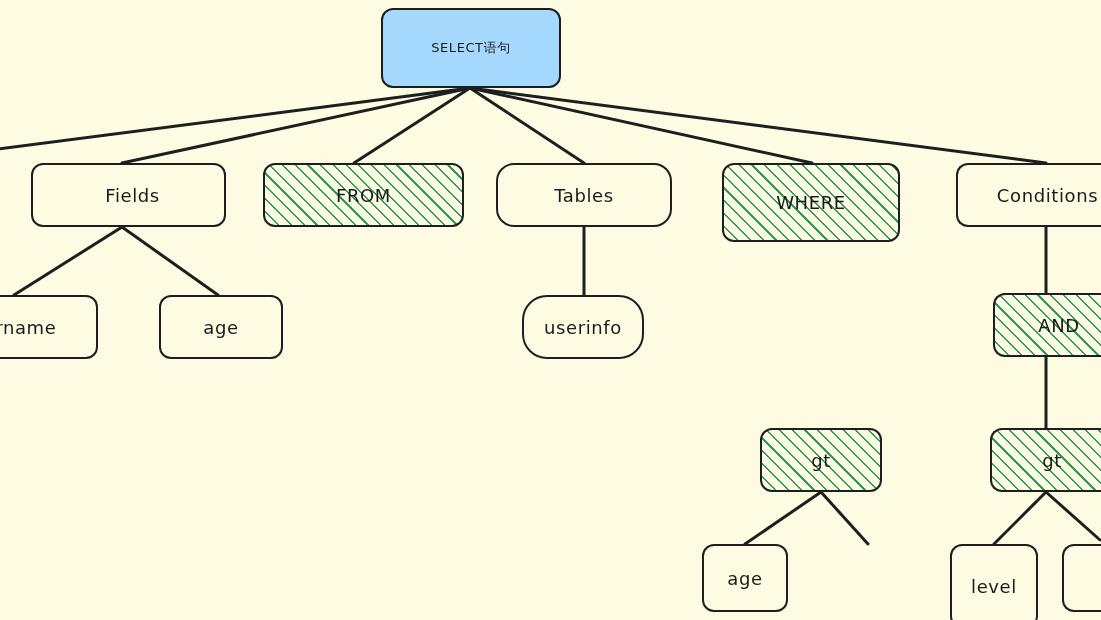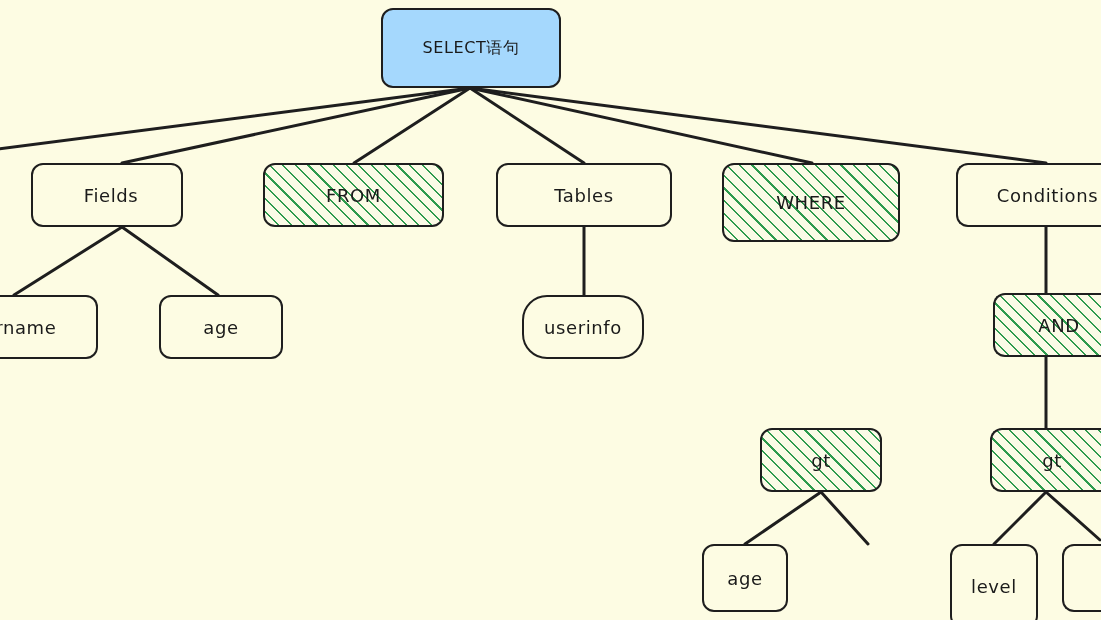--- a/index.html
+++ b/index.html
@@ -85,29 +85,29 @@
       <line x1="122" y1="227" x2="218" y2="295" stroke="#1e1e1e" stroke-width="3" stroke-linecap="round"></line>
       <line x1="584" y1="227" x2="584" y2="295" stroke="#1e1e1e" stroke-width="3" stroke-linecap="round"></line>
       <line x1="1046" y1="227" x2="1046" y2="293" stroke="#1e1e1e" stroke-width="3" stroke-linecap="round"></line>
       <line x1="1046" y1="357" x2="1046" y2="428" stroke="#1e1e1e" stroke-width="3" stroke-linecap="round"></line>
       <line x1="821" y1="492" x2="745" y2="544" stroke="#1e1e1e" stroke-width="3" stroke-linecap="round"></line>
       <line x1="821" y1="492" x2="868" y2="544" stroke="#1e1e1e" stroke-width="3" stroke-linecap="round"></line>
       <line x1="1046" y1="492" x2="994" y2="544" stroke="#1e1e1e" stroke-width="3" stroke-linecap="round"></line>
       <line x1="1046" y1="492" x2="1100" y2="540" stroke="#1e1e1e" stroke-width="3" stroke-linecap="round"></line>
     </svg>
 <div class="node fill-blue" style="left: 381px; top: 8px; width: 180px; height: 80px;">
-      <span class="label" style="font-size: 16px;">SELECT语句</span>
+      <span class="label" style="font-size: 13px;">SELECT语句</span>
     </div>
-    <div class="node fill-plain" style="left: 31px; top: 163px; width: 152px; height: 64px; padding-left: 8px;">
+    <div class="node fill-plain" style="left: 31px; top: 163px; width: 195px; height: 64px; padding-left: 8px;">
       <span class="label">Fields</span>
     </div>
-    <div class="node fill-hatch" style="left: 263px; top: 163px; width: 181px; height: 64px;">
+    <div class="node fill-hatch" style="left: 263px; top: 163px; width: 201px; height: 64px;">
       <span class="label">FROM</span>
     </div>
-    <div class="node fill-plain" style="left: 496px; top: 163px; width: 176px; height: 64px;">
+    <div class="node fill-plain" style="left: 496px; top: 163px; width: 176px; height: 64px; border-radius: 18px;">
       <span class="label">Tables</span>
     </div>
     <div class="node fill-hatch" style="left: 722px; top: 163px; width: 178px; height: 79px;">
       <span class="label">WHERE</span>
     </div>
     <div class="node fill-plain cut-right" style="left: 956px; top: 163px; width: 181px; height: 64px;">
       <span class="label">Conditions</span>
     </div>
     <div class="node fill-plain cut-left" style="left: -78px; top: 295px; width: 176px; height: 64px;">
       <span class="label">username</span>

